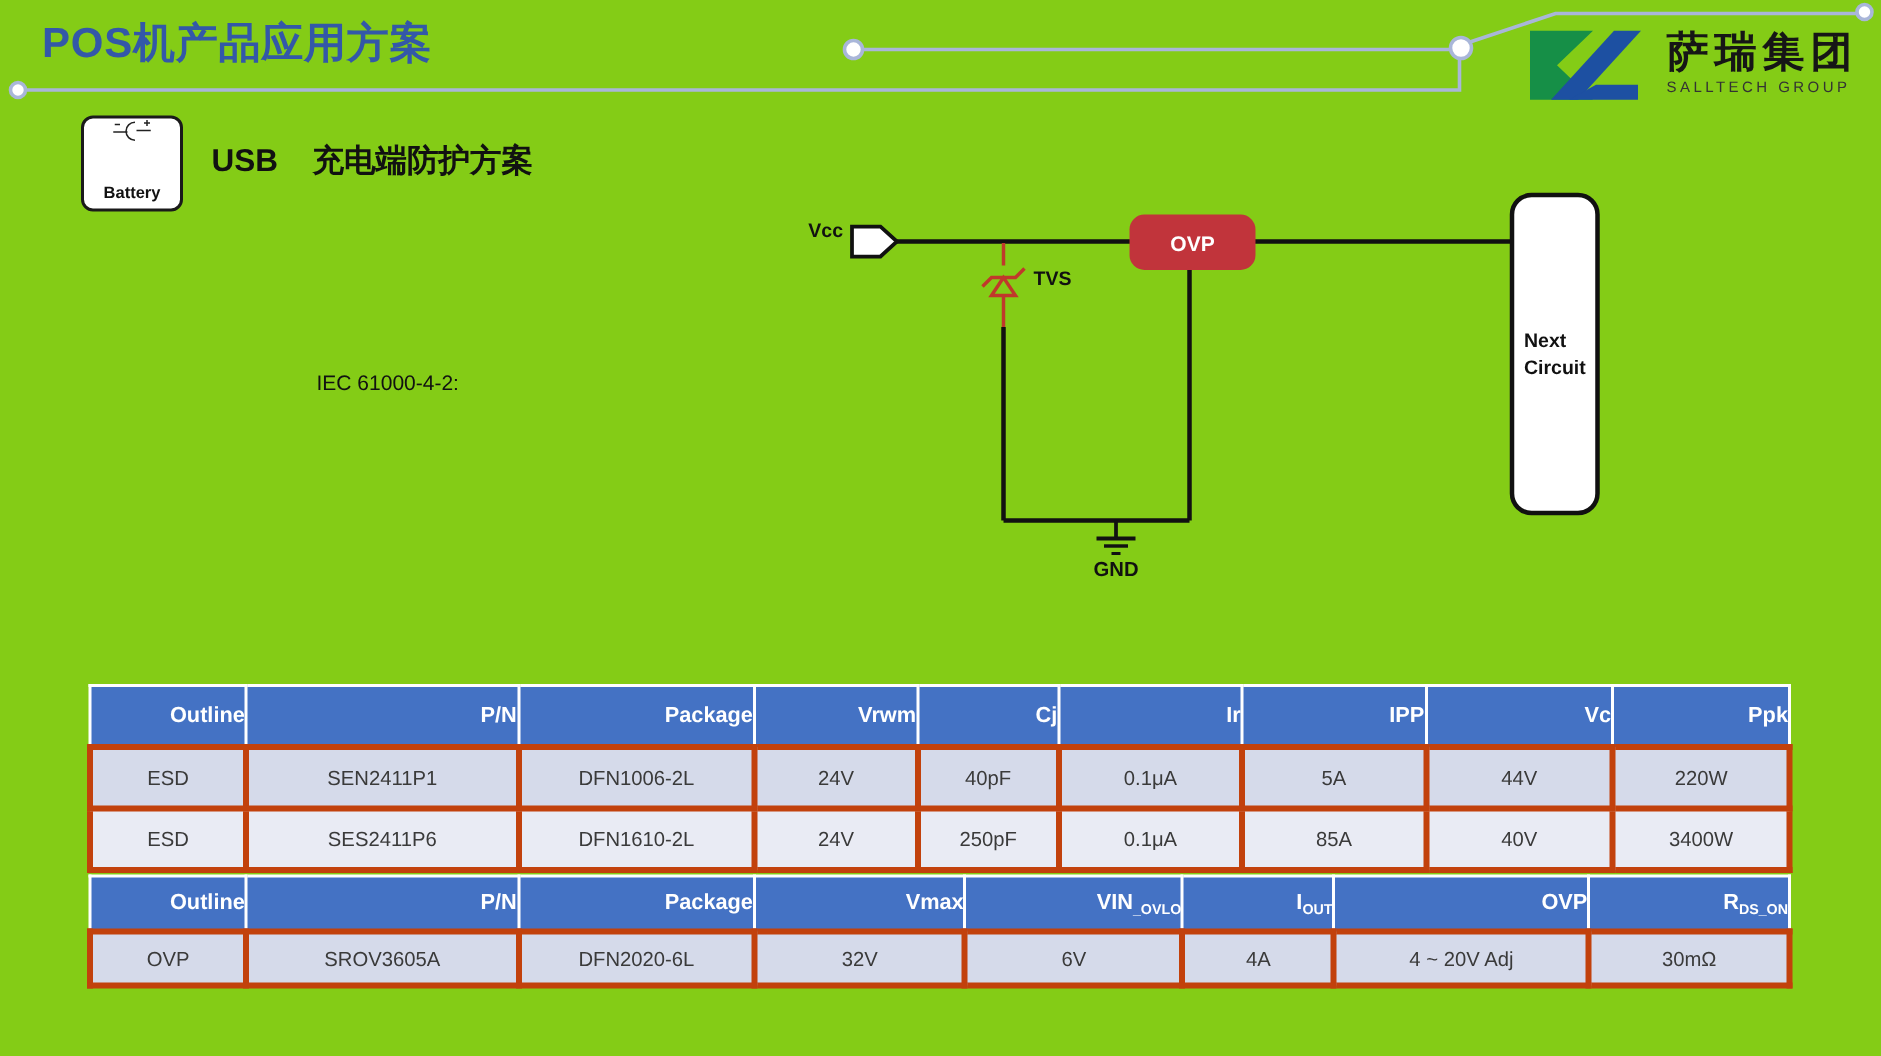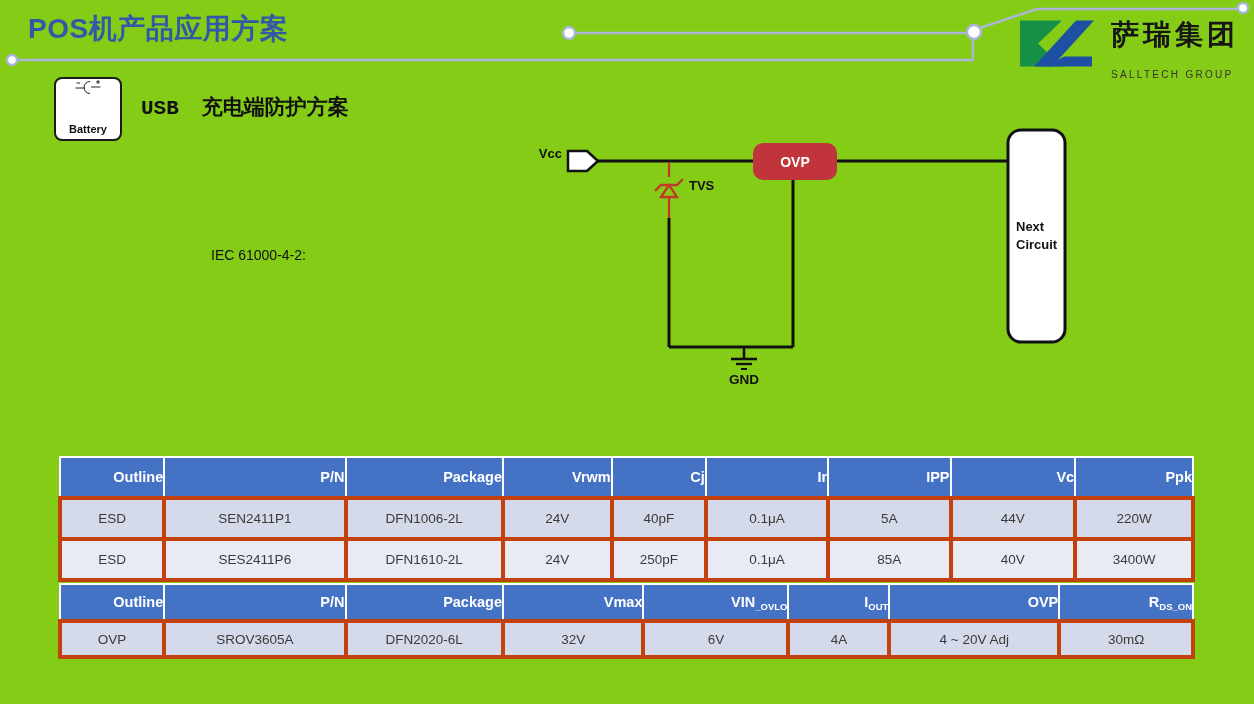--- a/index.html
+++ b/index.html
@@ -5,30 +5,30 @@
   html,body{margin:0;padding:0;background:#fff;}
   .slide{position:relative;width:1254px;height:704px;background:#84cc16;overflow:hidden;
          font-family:"Liberation Sans","DejaVu Sans",sans-serif;}
 
   
   .page-title{position:absolute;left:28px;top:10px;font-size:28px;font-weight:bold;
               color:#3358A8;letter-spacing:0.5px;}
   .deco-svg{position:absolute;left:0;top:0;}
 
   .logo{position:absolute;left:1020px;top:20px;display:flex;align-items:flex-start;gap:13px;}
-  .logo-text{display:flex;flex-direction:column;gap:16px;}
+  .logo-text{display:flex;flex-direction:column;}
   .logo-cn{font-size:28px;font-weight:bold;color:#161616;letter-spacing:4px;line-height:30px;white-space:nowrap;}
   .logo-en{font-size:10px;color:#333;letter-spacing:2.3px;margin-top:3px;white-space:nowrap;}
 
   
   .battery-box{position:absolute;left:54px;top:77px;width:64px;height:60px;border:2px solid #1a1a1a;
                border-radius:8px;display:flex;flex-direction:column;align-items:center;justify-content:flex-end;background:#fff;gap:28px;}
   .battery-label{font-size:11px;font-weight:bold;color:#111;margin-bottom:4px;}
   .section-heading{position:absolute;left:141px;top:93px;font-size:21px;color:#111;white-space:nowrap;}
-  .section-heading .en{font-weight:bold;font-family:Liberation Mono, monospace;}
+  .section-heading .en{font-weight:bold;font-family:Liberation Sans, sans-serif;}
   .section-heading .cn{font-weight:bold;font-family:"Liberation Serif","DejaVu Serif",serif;margin-left:23px;}
 
   .iec-note{position:absolute;left:211px;top:241px;font-size:14px;line-height:28px;color:#111;}
 
   
   .circuit-svg{position:absolute;left:500px;top:118px;}
 
   
   table.spec{position:absolute;left:58px;border-collapse:collapse;table-layout:fixed;width:1137px;}
   table.spec th{background:#4472C4;color:#fff;font-weight:bold;font-size:14.5px;

